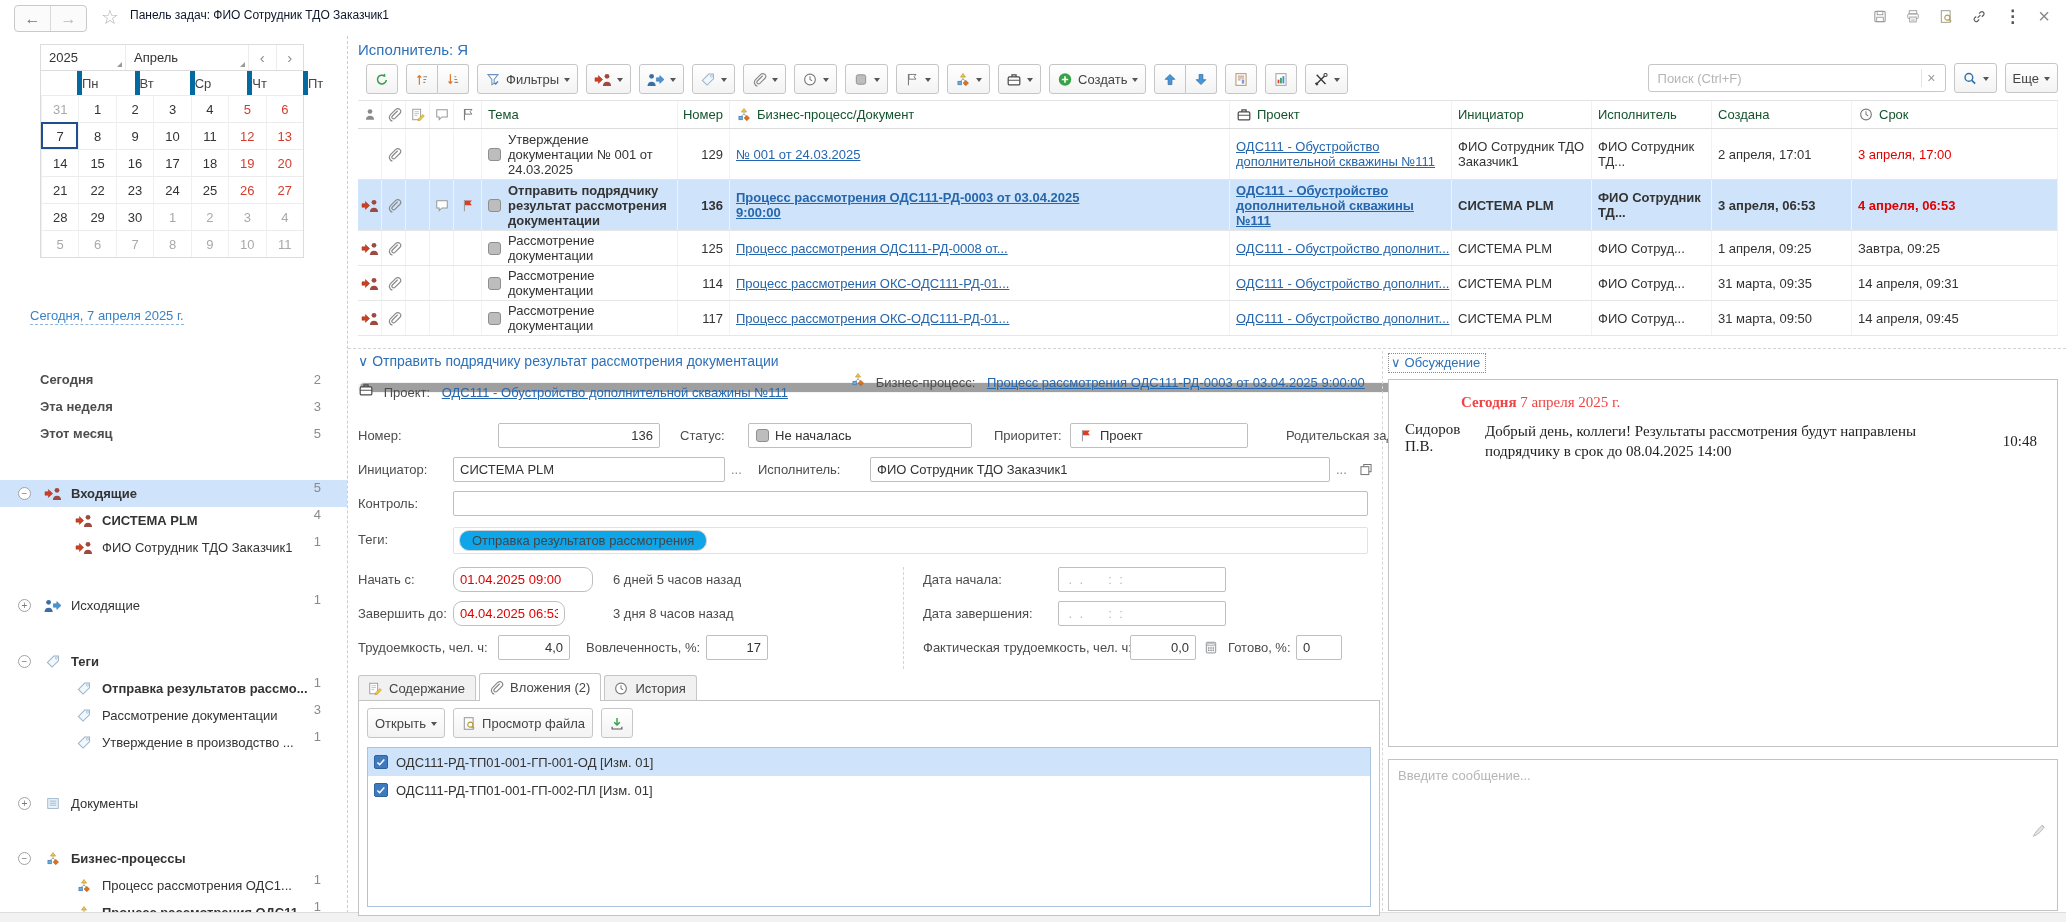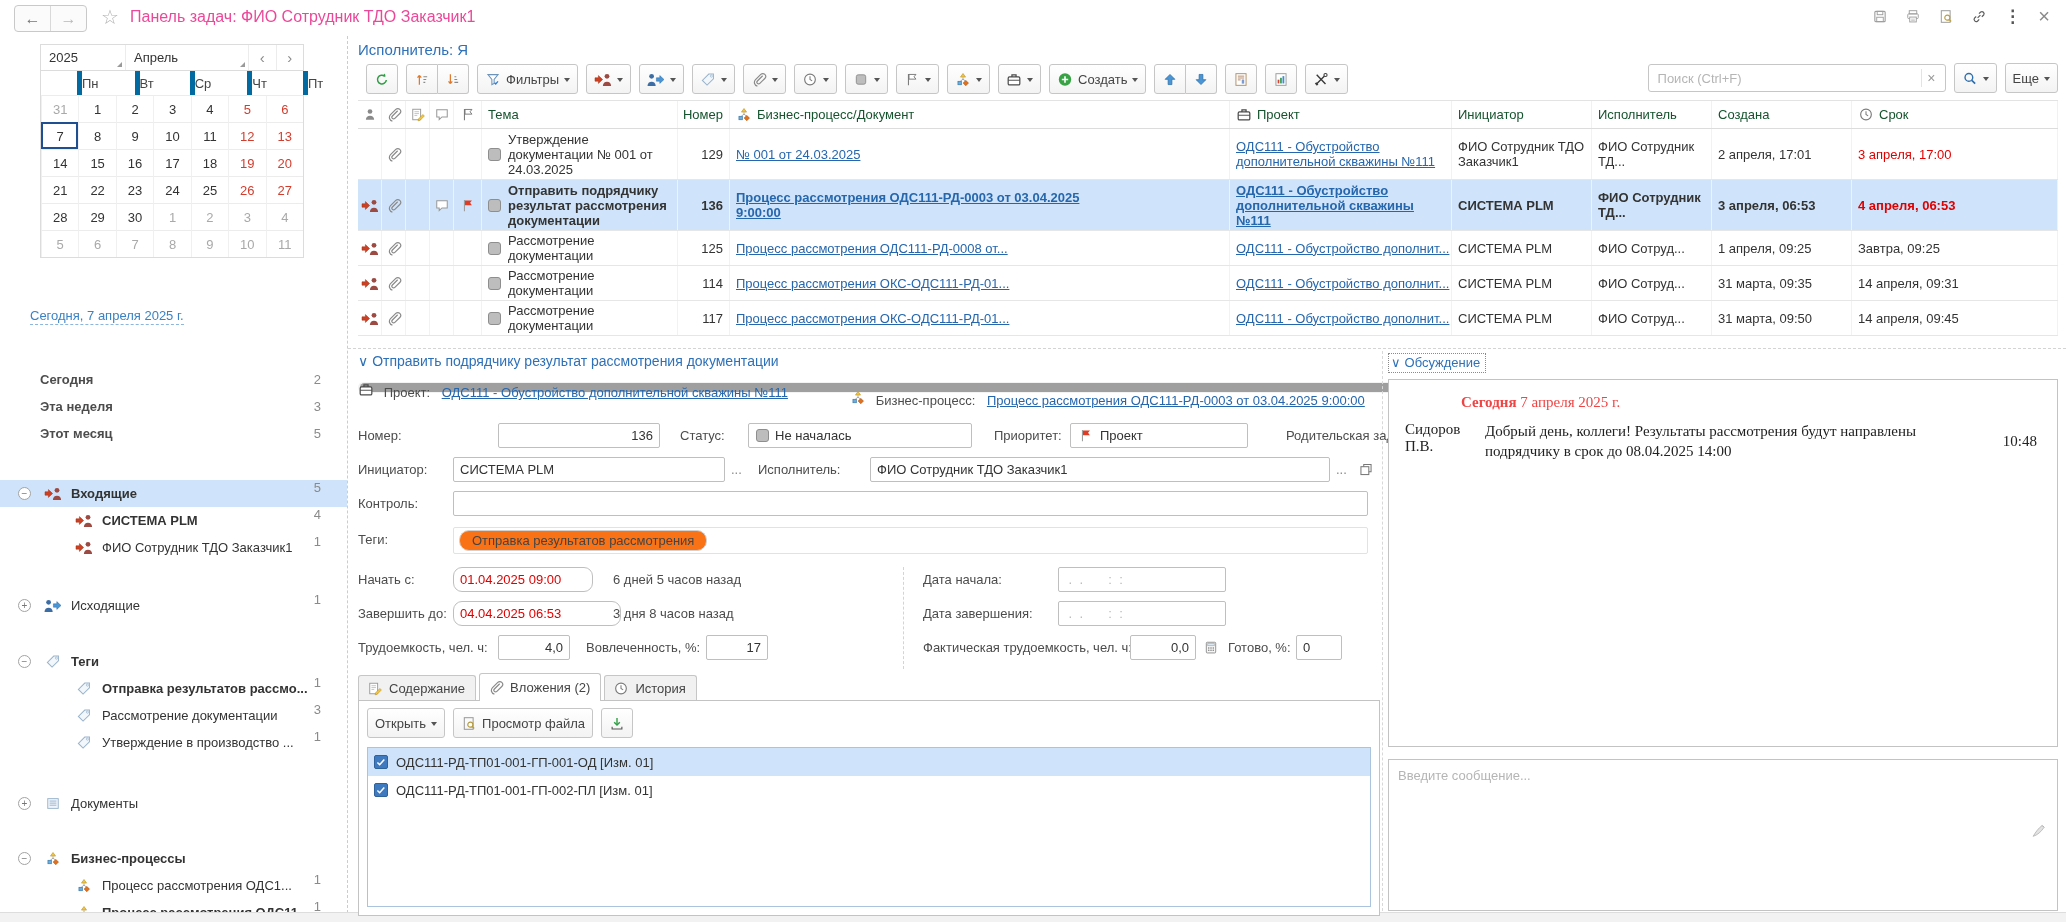--- a/index.html
+++ b/index.html
@@ -5,21 +5,21 @@
   html,body{margin:0;padding:0;background:#fff;}
   body{font-family:"Liberation Sans",sans-serif;font-size:13px;color:#333;}
   .app{position:relative;width:2066px;height:922px;background:#fff;overflow:hidden;}
 
   
   .topbar{position:absolute;left:0;top:0;right:0;height:36px;background:#fff;}
   .navgrp{position:absolute;left:14px;top:5px;display:flex;border:1px solid #c9c9c9;border-radius:4px;overflow:hidden;background:#fbfbfb;}
   .navbtn{width:35px;height:25px;display:flex;align-items:center;justify-content:center;font-size:16px;color:#767676;cursor:pointer;}
   .navbtn.fwd{border-left:1px solid #d9d9d9;color:#b9b9b9;}
   .star{position:absolute;left:101px;top:5px;font-size:20px;color:#b3b3b3;}
-  .apptitle{position:absolute;left:130px;top:8px;font-size:16px;color:#ec4899;}
+  .apptitle{position:absolute;left:130px;top:8px;font-size:12px;color:#0f172a;}
   .winicons{position:absolute;right:16px;top:6px;display:flex;gap:17px;align-items:center;}
   .winicons .ic{opacity:.95;}
   .glyph{font-size:17px;color:#8a8a8a;line-height:1;}
 
   .ic{display:inline-flex;align-items:center;justify-content:center;line-height:0;}
 
   
   .sidebar{position:absolute;left:0;top:36px;width:347px;bottom:9px;border-right:1px dashed #ccc;overflow:hidden;background:#fff;}
   .cal{position:absolute;left:40px;top:8px;width:262px;border:1px solid #dcdcdc;}
   .cal-top{display:flex;height:25px;border-bottom:1px solid #dcdcdc;align-items:center;font-size:13px;color:#333;}
@@ -95,21 +95,21 @@
   .ab{position:absolute;}
   .flbl{color:#4c4c4c;line-height:26px;white-space:nowrap;}
   .dtitle{color:#2e71b8;font-size:14px;cursor:pointer;white-space:nowrap;}
   .inp{box-sizing:border-box;border:1px solid #bfbfbf;border-radius:2px;height:25px;background:#fff;font-family:"Liberation Sans",sans-serif;font-size:13px;color:#333;padding:0 6px;outline:none;}
   .inp.rt{text-align:right;}
   .inp.redtx{color:#e00000;border-radius:9px;}
   .inp::placeholder{color:#b9b9b9;}
   .dots{color:#8a8a8a;margin-left:3px;line-height:25px;cursor:pointer;}
   .valbox{box-sizing:border-box;border:1px solid #bfbfbf;border-radius:2px;height:25px;background:#fff;display:flex;align-items:center;gap:6px;padding:0 7px;white-space:nowrap;}
   .tagfield{box-sizing:border-box;border:1px solid #e2e2e2;border-radius:2px;height:27px;display:flex;align-items:center;padding:0 5px;}
-  .chip{background:#f97316;border:1px solid #d2d2d2;border-radius:10px;padding:2px 12px;color:#444;white-space:nowrap;}
+  .chip{background:#0ea5e9;border:1px solid #d2d2d2;border-radius:10px;padding:2px 12px;color:#444;white-space:nowrap;}
   .vdash{position:absolute;left:545px;top:214px;height:102px;border-left:1px dashed #d4d4d4;}
   .tabs{position:absolute;left:0;top:320px;display:flex;align-items:flex-end;height:28px;}
   .tab{box-sizing:border-box;border:1px solid #c6c6c6;border-bottom:none;background:#f1f1f1;padding:5px 10px 6px 8px;border-radius:3px 3px 0 0;display:flex;gap:6px;align-items:center;color:#444;cursor:pointer;margin-right:3px;height:26px;}
   .tab.active{background:#fff;height:28px;position:relative;z-index:2;}
   .apanel{position:absolute;left:0;top:347px;right:0;height:214px;border:1px solid #c3c3c3;background:#fff;z-index:1;}
   .atoolbar{position:absolute;left:8px;top:7px;display:flex;align-items:center;}
   .atoolbar .tbtn{margin-left:0;margin-right:8px;}
   .alist{position:absolute;left:8px;right:8px;top:46px;bottom:8px;border:1px solid #a9c4dc;overflow:hidden;background:#fff;}
   .aitem{display:flex;align-items:center;height:28px;padding-left:6px;cursor:pointer;}
   .aitem.sel{background:#cfe4fa;}
@@ -895,21 +895,21 @@
           <span class="ic" id="ic-proj">
               <svg width="16" height="15" viewBox="0 0 16 16">
                 <rect x="1.8" y="5.2" width="12.4" height="8.6" rx="1.4" fill="#fff" stroke="#4a4a4a" stroke-width="1.3"></rect>
                 <path d="M5.8 5.2V3h4.4v2.2" fill="none" stroke="#4a4a4a" stroke-width="1.3"></path>
                 <path d="M1.8 8.8h12.4" stroke="#4a4a4a" stroke-width="1"></path>
               </svg>
             </span>
           <span class="flbl" style="margin-left:6px">Проект:</span>
           <span class="lnk" style="margin-left:8px">ОДС111 - Обустройство дополнительной скважины №111</span>
         </div>
-        <div class="ab" style="left:492px;top:35px">
+        <div class="ab" style="left:492px;top:17px">
           <span class="ic" id="ic-bp2">
               <svg width="16" height="15" viewBox="0 0 16 16">
                 <path d="M8 5.8v1.8M8 7.6L5 10M8 7.6l3 2.4" stroke="#9a9a9a" stroke-width=".9" fill="none"></path>
                 <path d="M8 1.6l2.7 3.8H5.3z" fill="#f4c63f" stroke="#bb952a" stroke-width=".7"></path>
                 <rect x="2.6" y="9.9" width="3.7" height="3.7" fill="#6aaede" stroke="#3a75a5" stroke-width=".7"></rect>
                 <path d="M11 9l2.8 2.8L11 14.6 8.2 11.8z" fill="#e2711d" stroke="#aa5210" stroke-width=".7"></path>
               </svg>
             </span>
           <span class="flbl" style="margin-left:6px">Бизнес-процесс:</span>
           <span class="lnk" style="margin-left:8px">Процесс рассмотрения ОДС111-РД-0003 от 03.04.2025 9:00:00</span>
@@ -957,21 +957,21 @@
 
         <div class="vdash"></div>
 
         <div class="ab flbl" style="left:0;top:214px">Начать с:</div>
         <input class="ab inp redtx" style="left: 95px; top: 214px; width: 140px;" value="01.04.2025 09:00">
         <div class="ab flbl redtx" style="left:255px;top:214px">6 дней 5 часов назад</div>
         <div class="ab flbl" style="left:565px;top:214px">Дата начала:</div>
         <input class="ab inp" style="left: 700px; top: 214px; width: 168px;" placeholder=" .  .       :  :">
 
         <div class="ab flbl" style="left:0;top:248px">Завершить до:</div>
-        <input class="ab inp redtx" style="left: 95px; top: 248px; width: 168px;" value="04.04.2025 06:53">
+        <input class="ab inp redtx" style="left: 95px; top: 248px; width: 112px; text-align: center;" value="04.04.2025 06:53">
         <div class="ab flbl redtx" style="left:255px;top:248px">3 дня 8 часов назад</div>
         <div class="ab flbl" style="left:565px;top:248px">Дата завершения:</div>
         <input class="ab inp" style="left: 700px; top: 248px; width: 168px;" placeholder=" .  .       :  :">
 
         <div class="ab flbl" style="left:0;top:282px">Трудоемкость, чел. ч:</div>
         <input class="ab inp rt" style="left: 140px; top: 282px; width: 72px;" value="4,0">
         <div class="ab flbl" style="left:228px;top:282px">Вовлеченность, %:</div>
         <input class="ab inp rt" style="left: 348px; top: 282px; width: 62px;" value="17">
         <div class="ab flbl" style="left:565px;top:282px">Фактическая трудоемкость, чел. ч:</div>
         <input class="ab inp rt" style="left: 772px; top: 282px; width: 66px;" value="0,0">

